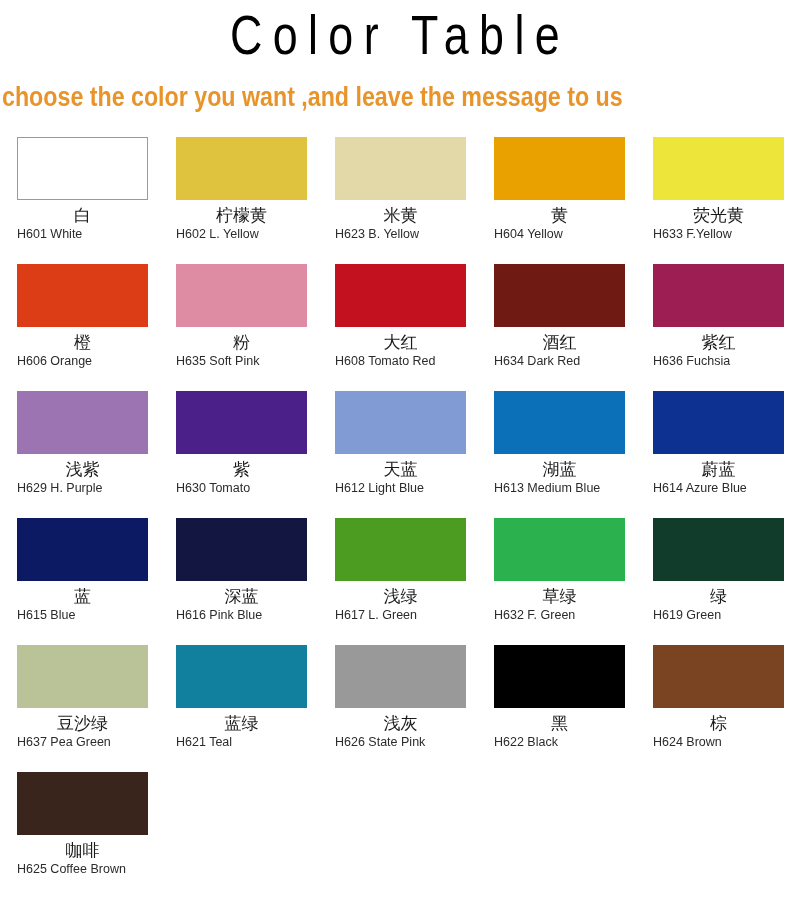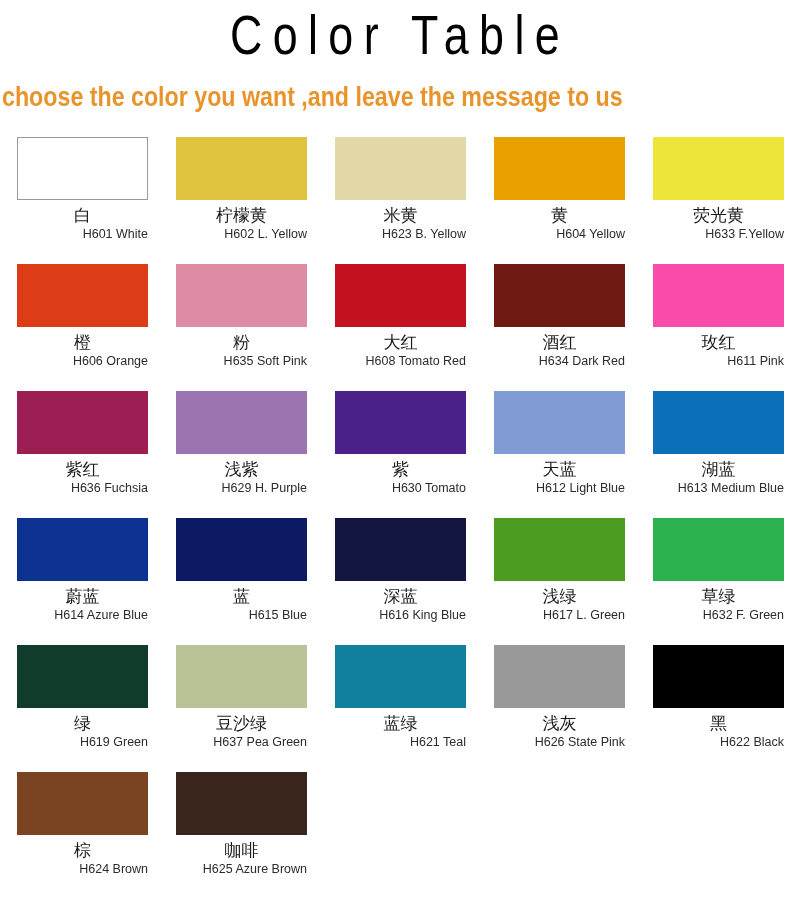--- a/index.html
+++ b/index.html
@@ -88,21 +88,21 @@
     text-align: center;
     font-family: "Liberation Sans", "DejaVu Sans", sans-serif;
     font-size: 17px;
     line-height: 20px;
     color: #1a1a1a;
     white-space: nowrap;
   }
 
   .label-en {
     margin-top: 1px;
-    text-align: right;
+    text-align: left;
     font-family: "Liberation Sans", "DejaVu Sans", sans-serif;
     font-size: 12.5px;
     line-height: 15px;
     color: #2b2b2b;
     white-space: nowrap;
   }
 </style>
 </head>
 <body>
 
@@ -152,25 +152,20 @@
         <div class="swatch" style="background: rgb(196, 17, 31);"></div>
         <div class="label-cn">大红</div>
         <div class="label-en">H608 Tomato Red</div>
       </div>
       <div class="cell">
         <div class="swatch" style="background: rgb(112, 26, 20);"></div>
         <div class="label-cn">酒红</div>
         <div class="label-en">H634 Dark Red</div>
       </div>
       <div class="cell">
-        <div class="swatch" style="background: rgb(251, 75, 170);"></div>
-        <div class="label-cn">玫红</div>
-        <div class="label-en">H611 Pink</div>
-      </div>
-      <div class="cell">
         <div class="swatch" style="background: rgb(157, 30, 82);"></div>
         <div class="label-cn">紫红</div>
         <div class="label-en">H636 Fuchsia</div>
       </div>
       <div class="cell">
         <div class="swatch" style="background: rgb(156, 116, 178);"></div>
         <div class="label-cn">浅紫</div>
         <div class="label-en">H629 H. Purple</div>
       </div>
       <div class="cell">
@@ -194,21 +189,21 @@
         <div class="label-en">H614 Azure Blue</div>
       </div>
       <div class="cell">
         <div class="swatch" style="background: rgb(12, 26, 99);"></div>
         <div class="label-cn">蓝</div>
         <div class="label-en">H615 Blue</div>
       </div>
       <div class="cell">
         <div class="swatch" style="background: rgb(18, 22, 65);"></div>
         <div class="label-cn">深蓝</div>
-        <div class="label-en">H616 King Blue</div>
+        <div class="label-en">H616 Pink Blue</div>
       </div>
       <div class="cell">
         <div class="swatch" style="background: rgb(76, 156, 33);"></div>
         <div class="label-cn">浅绿</div>
         <div class="label-en">H617 L. Green</div>
       </div>
       <div class="cell">
         <div class="swatch" style="background: rgb(43, 178, 79);"></div>
         <div class="label-cn">草绿</div>
         <div class="label-en">H632 F. Green</div>
@@ -239,17 +234,17 @@
         <div class="label-en">H622 Black</div>
       </div>
       <div class="cell">
         <div class="swatch" style="background: rgb(122, 67, 33);"></div>
         <div class="label-cn">棕</div>
         <div class="label-en">H624 Brown</div>
       </div>
       <div class="cell">
         <div class="swatch" style="background: rgb(57, 37, 28);"></div>
         <div class="label-cn">咖啡</div>
-        <div class="label-en">H625 Azure Brown</div>
+        <div class="label-en">H625 Coffee Brown</div>
       </div>
     </div>
 
 </div>
 
 </body></html>

